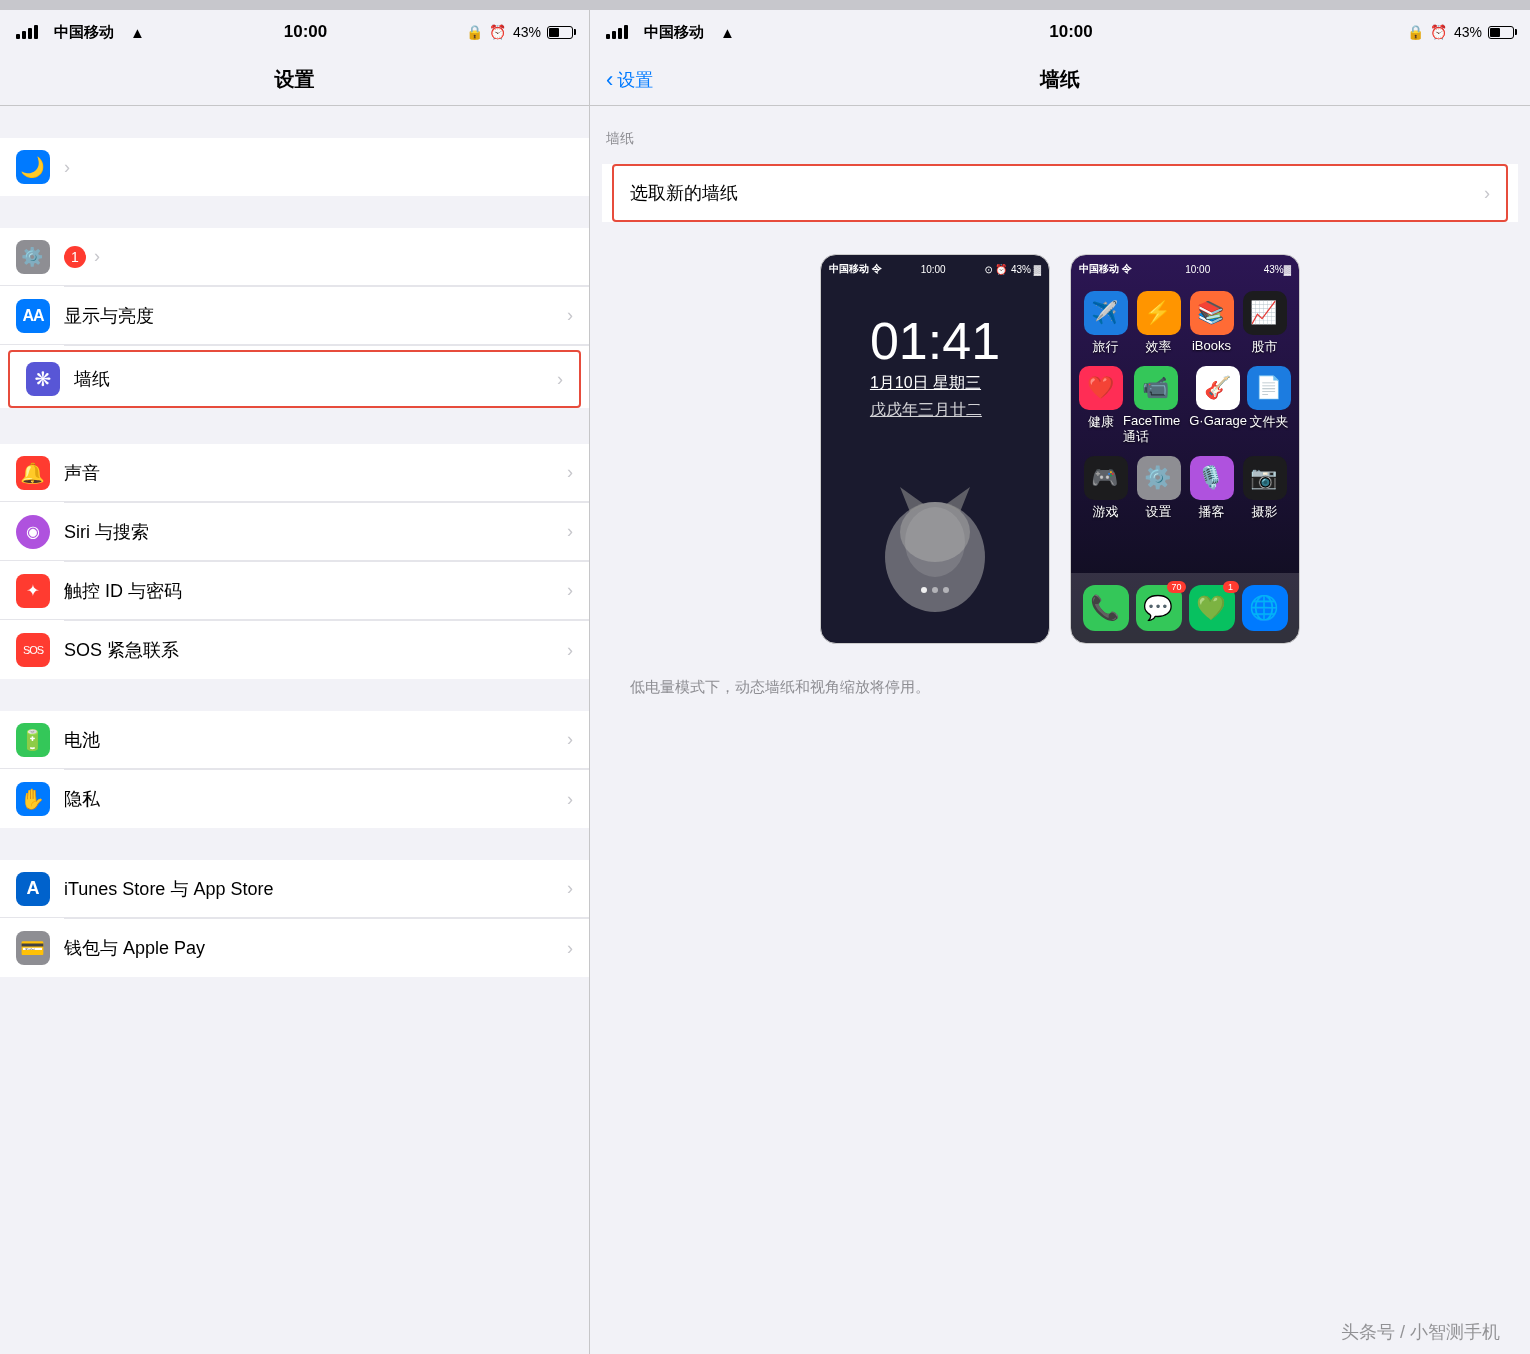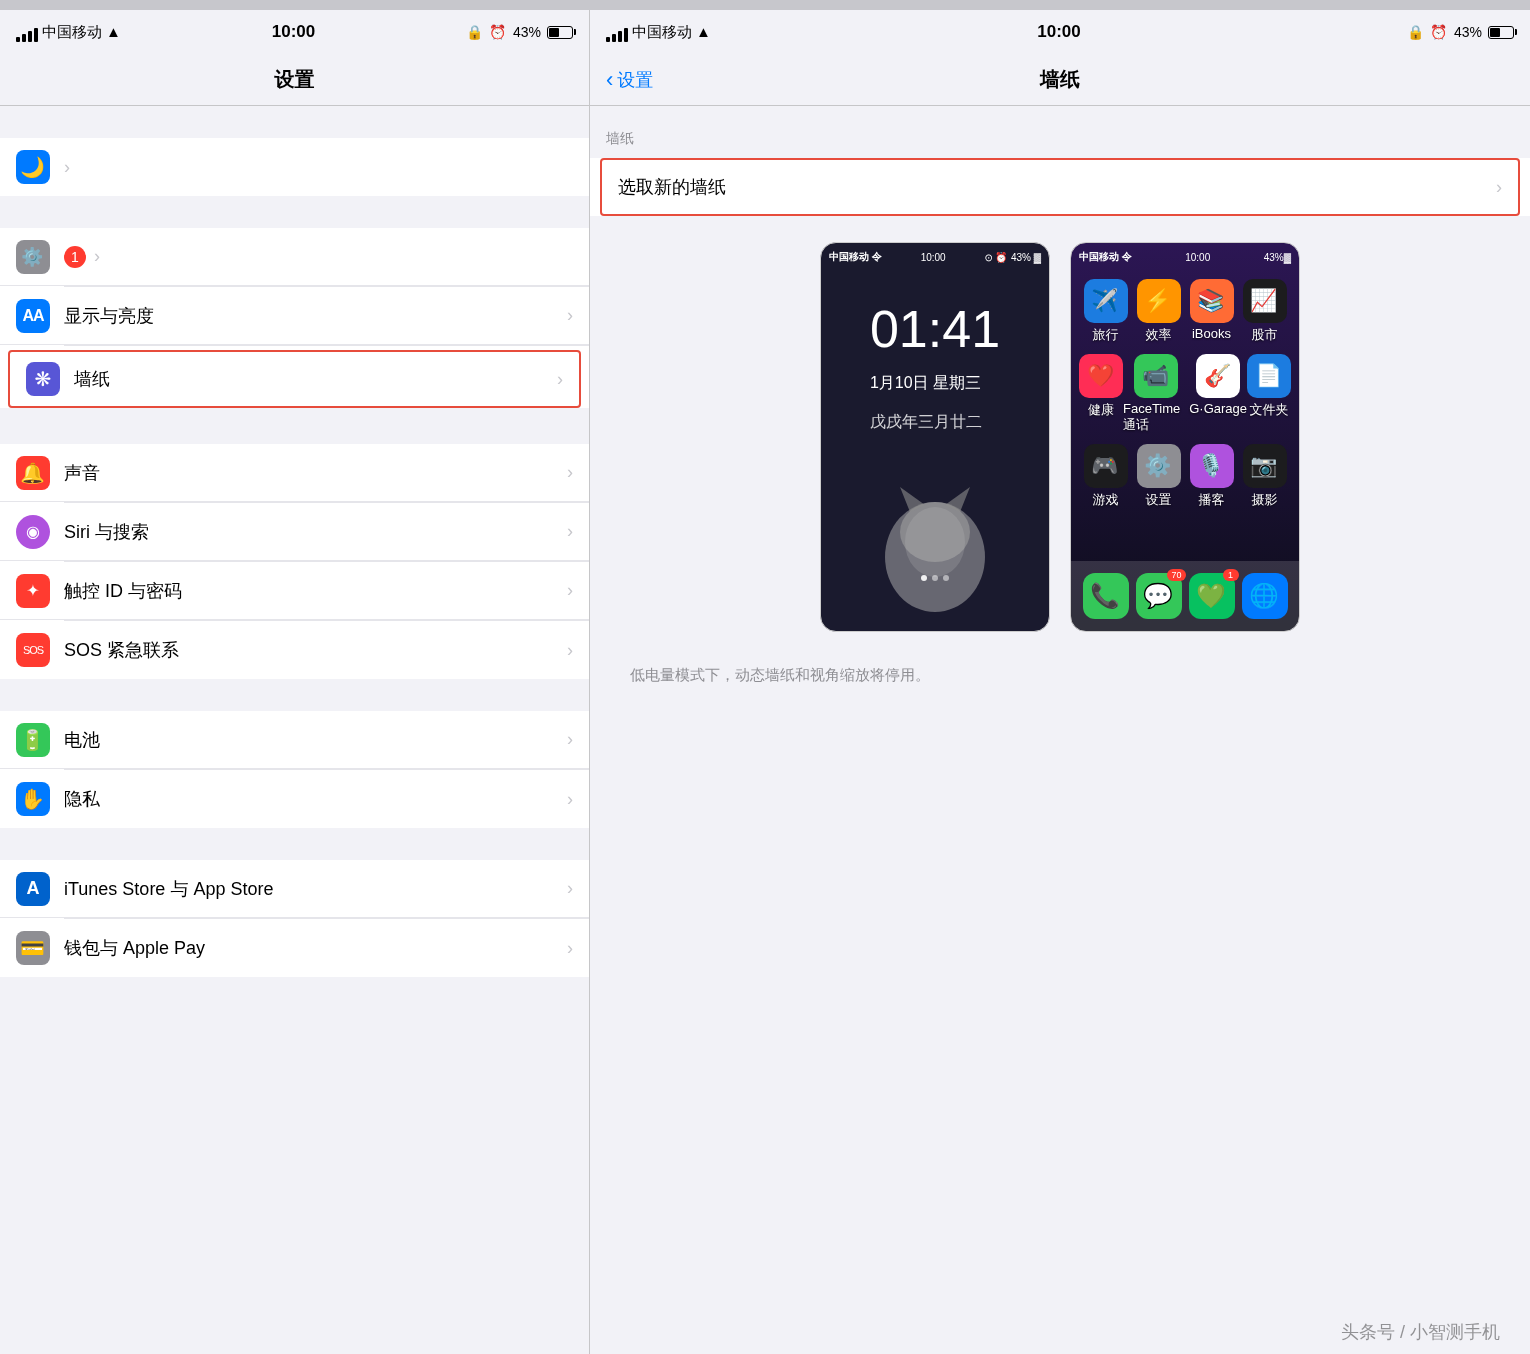--- a/index.html
+++ b/index.html
@@ -45,23 +45,24 @@
       height: 44px;
       background: #f2f2f7;
       display: flex;
       align-items: center;
       justify-content: space-between;
       padding: 0 16px;
       flex-shrink: 0;
     }
     .status-left {
       display: flex;
-      gap: 4px;
+      align-items: center;
+      gap: 16px;
       font-size: 15px;
-      font-weight: 400;
+      font-weight: 700;
     }
     .status-center {
       font-size: 17px;
       font-weight: 600;
     }
     .status-right {
       display: flex;
       align-items: center;
       gap: 6px;
       font-size: 14px;
@@ -243,21 +244,22 @@
     }
     .lock-time {
       color: #fff;
       font-size: 52px;
       font-weight: 200;
       line-height: 1;
     }
     .lock-date {
       color: #fff;
       font-size: 16px;
-      margin-top: 18px;
+      margin-top: 6px;
+      text-decoration: underline;
     }
     .wallpaper-preview-home {
       background: #1a1a2e;
     }
     .wallpaper-note {
       padding: 12px 40px;
       font-size: 15px;
       color: #8e8e93;
       line-height: 1.5;
     }
@@ -517,21 +519,21 @@
         <span class="back-chevron">‹</span>
         <span>设置</span>
       </div>
       <div class="nav-title">墙纸</div>
     </div>
 
     <div class="settings-list">
       <div class="section-separator" style="height:16px;"></div>
       <div class="section-header">墙纸</div>
 
-      <div style="background:#fff; margin: 0;">
+      <div style="background:#fff; margin: 12px;">
         <div class="settings-row" style="border: 2px solid #e74c3c; margin: 6px 10px; border-radius: 4px;">
           <span class="row-text">选取新的墙纸</span>
           <span class="row-chevron">›</span>
         </div>
       </div>
 
       <div class="wallpaper-previews">
 
         <div class="wallpaper-preview wallpaper-preview-lock">
           <div class="wallpaper-preview-status">

